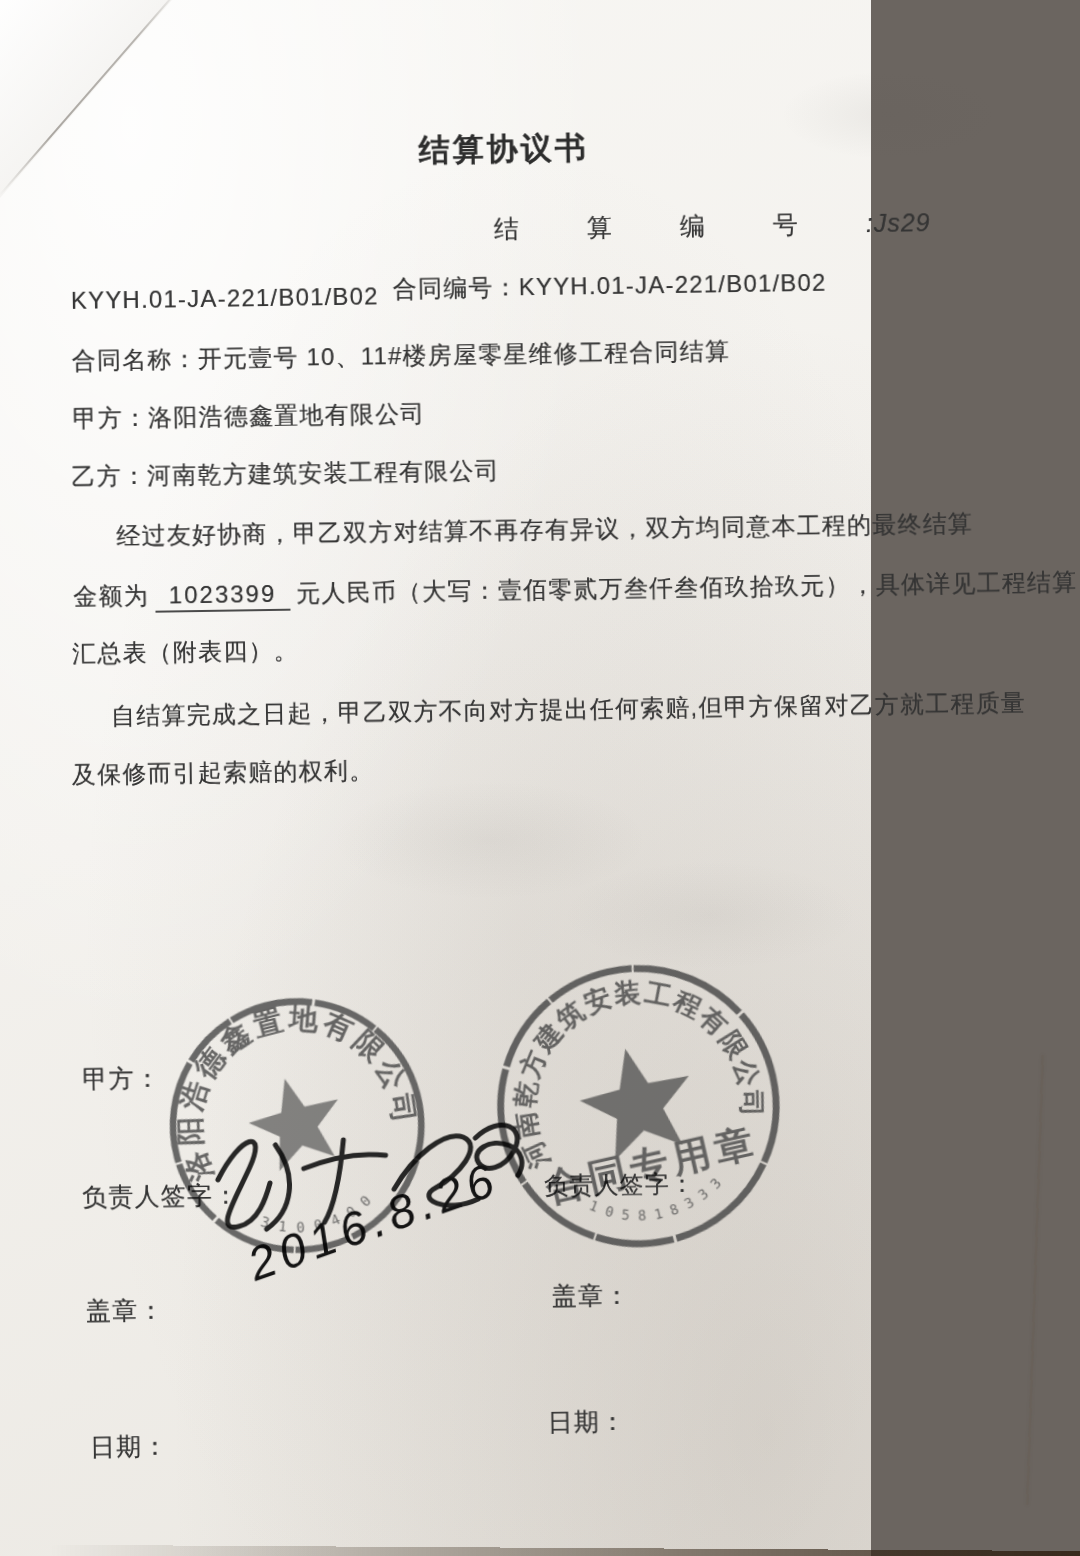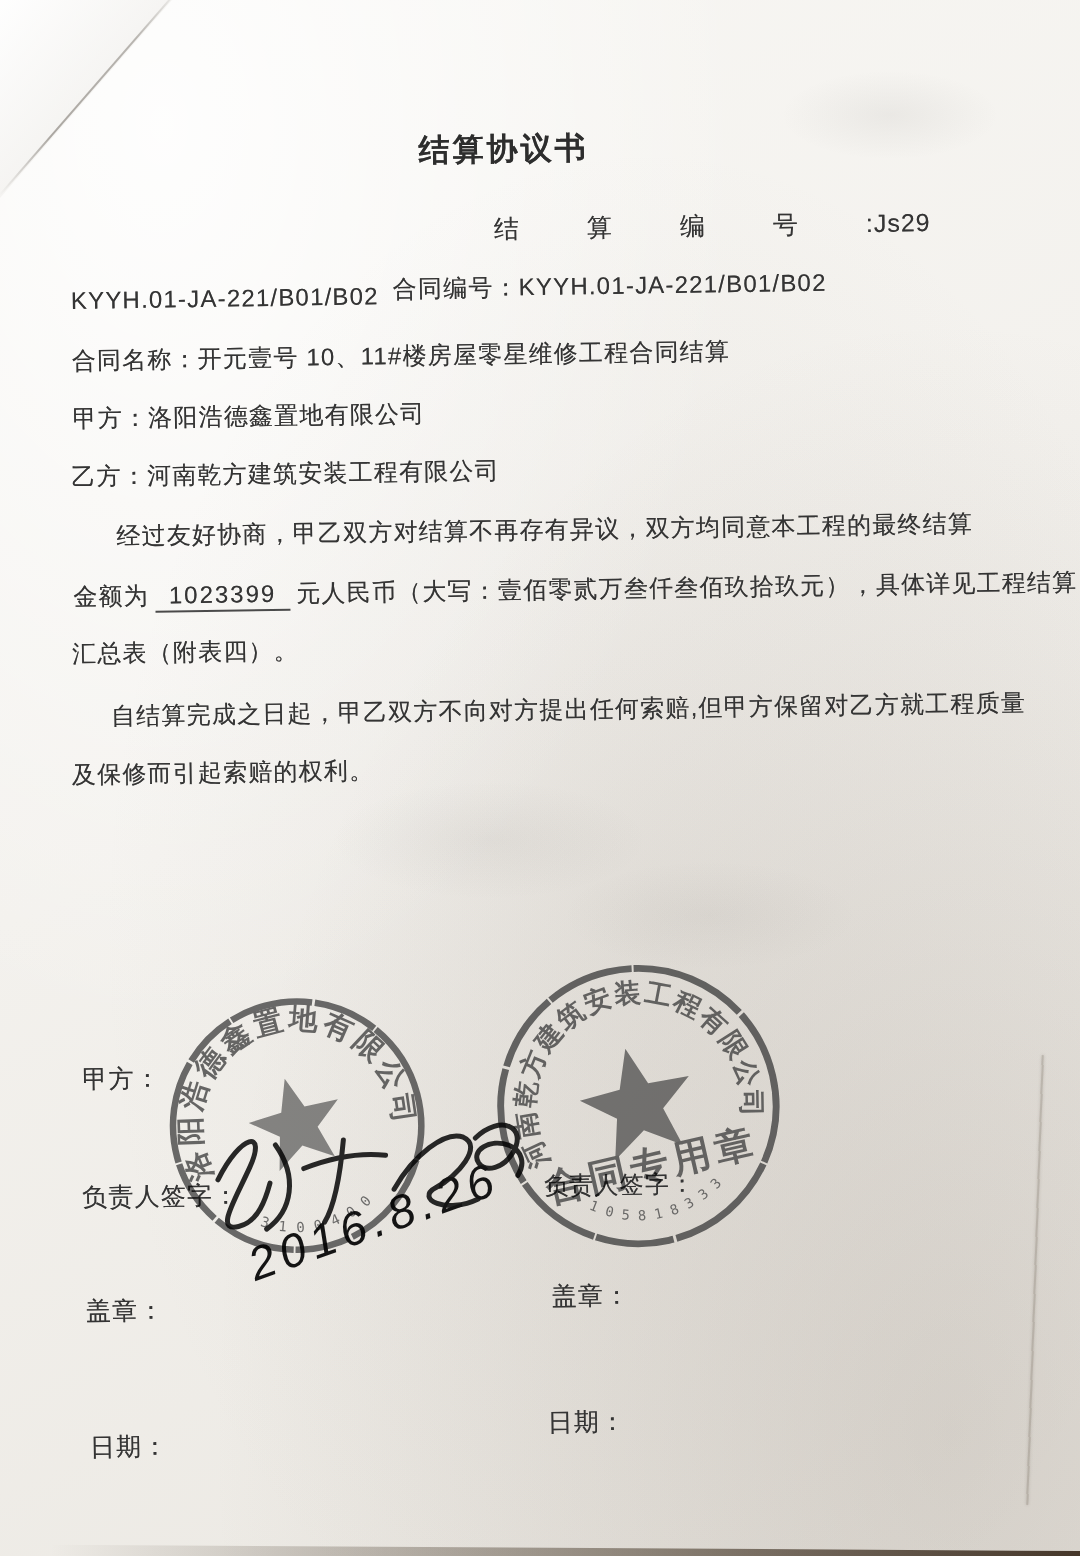--- a/index.html
+++ b/index.html
@@ -1,21 +1,21 @@
 <!DOCTYPE html>
 <html><head>
 <meta charset="utf-8">
 <style>
   html,body{margin:0;padding:0;}
   body{
     width:1080px;height:1556px;overflow:hidden;
     background:#6b6560;
     font-family:"Liberation Sans", sans-serif;
   }
-  .photo{position:relative;width:1080px;height:1556px;}
+  .photo{position:relative;width:871px;height:1556px;}
   .paper{
     position:absolute;inset:0;
     background:
       radial-gradient(ellipse at 88% 92%, rgba(125,112,100,0.20), transparent 55%),
       radial-gradient(ellipse at 60% 60%, rgba(150,140,128,0.10), transparent 60%),
       radial-gradient(ellipse at 15% 8%, rgba(255,255,255,0.85), transparent 45%),
       linear-gradient(155deg, #f8f7f4 0%, #f3f1ed 45%, #eae7e1 100%);
   }
   .corner-crease{
     position:absolute;left:0;top:0;width:200px;height:230px;
@@ -50,21 +50,21 @@
   }
   .ln{
     position:absolute;font-size:24px;letter-spacing:1.2px;white-space:nowrap;
     color:#343434;text-shadow:0 0 0.5px rgba(40,40,40,0.55);
   }
   .title{
     position:absolute;font-size:31px;font-weight:bold;letter-spacing:3px;
     color:#2d2d2d;text-shadow:0 0 0.5px rgba(0,0,0,0.5);white-space:nowrap;
   }
   .sn-label{letter-spacing:68px;font-size:25px;}
-  .sn-value{font-size:25px;letter-spacing:1px;}
+  .sn-value{font-size:25px;letter-spacing:1px;font-style:italic;}
   .amount{
     display:inline-block;margin:0 6px;padding:0 14px 1px 14px;
     border-bottom:2px solid #4a4a4a;letter-spacing:2px;
   }
   .stamp{position:absolute;mix-blend-mode:multiply;opacity:0.82;}
   .sig{position:absolute;mix-blend-mode:multiply;}
 </style>
 </head>
 <body>
 

